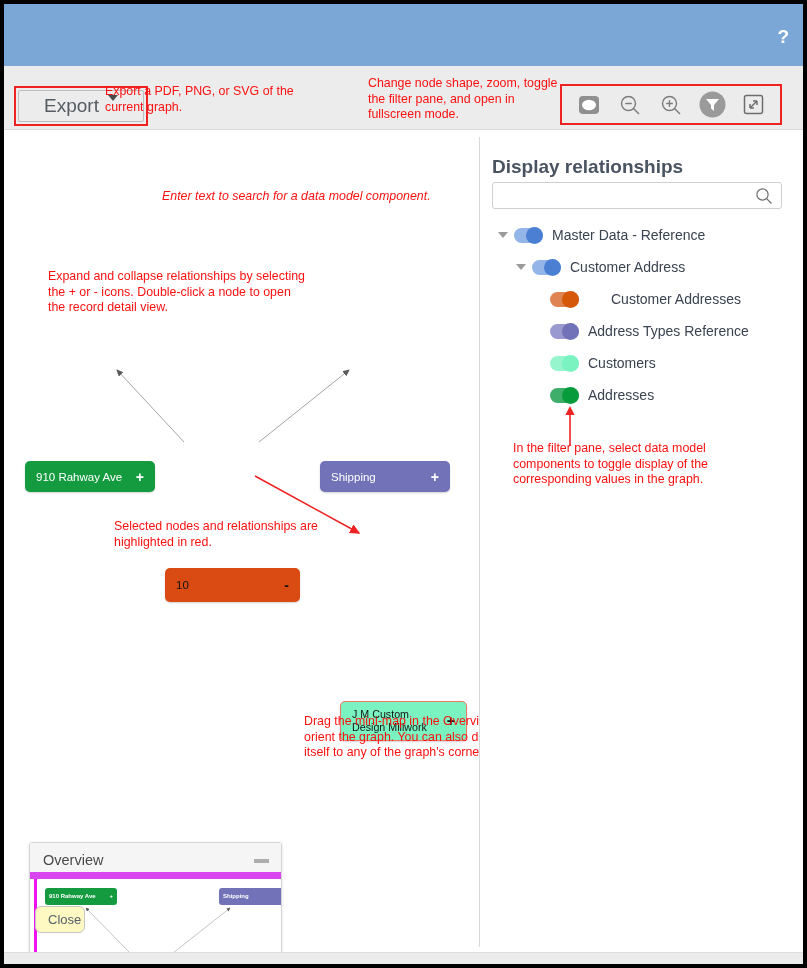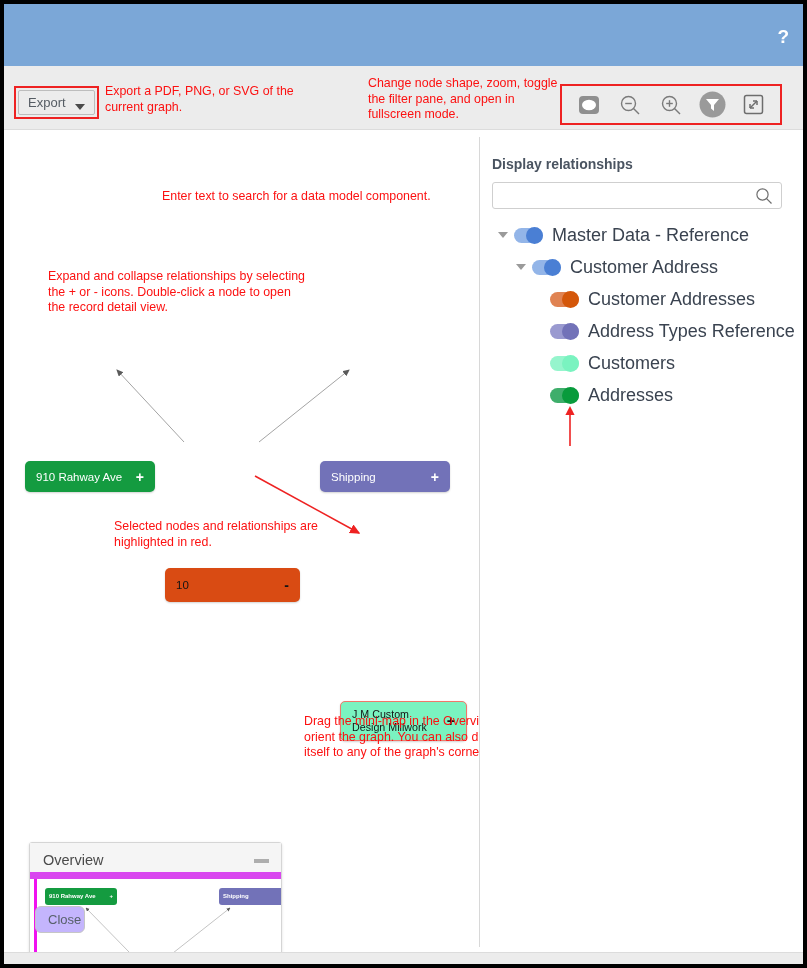--- a/index.html
+++ b/index.html
@@ -39,23 +39,23 @@
     position:absolute; left:0; top:62px; width:799px; height:64px;
     background:#ececec;
     border-bottom:1px solid #dcdcdc;
   }
   #export-wrap {
     position:absolute; left:10px; top:82px;
     border:2px solid #ee2222; padding:2px;
     background:#ececec;
   }
   #export-btn {
-    display:flex; align-items:flex-end; gap:9px;
+    display:flex; align-items:flex-start; gap:9px;
     background:#ececec; border:1px solid #bdbdbd;
-    padding:4px 9px; font-size:13px; color:#555c63;
+    padding:4px 25px; font-size:19px; color:#555c63;
     cursor:pointer; border-radius:2px;
   }
   #export-btn .caret {
     width:0;height:0;border-left:5px solid transparent;
     border-right:5px solid transparent;border-top:6px solid #4a4a4a;
   }
   .ann {
     position:absolute;
     color:#fc1111; font-size:12.4px; line-height:15.6px;
     font-family:"Liberation Sans", sans-serif;
@@ -115,21 +115,21 @@
              background:#7af3c0; color:#141414;
              border:1.5px solid #f0776a; font-size:10.7px; line-height:13px;
              align-items:center;margin-top:34px; }
   #node-jm .lbl { display:block; }
 
   svg.edges { position:absolute; left:0; top:0; width:475px; height:700px; pointer-events:none; }
 
   
   #rel-title {
     position:absolute; left:12px; top:26px;
-    font-size:14px; font-weight:bold; color:#4a5461;
+    font-size:19px; font-weight:bold; color:#4a5461;
   }
   #rel-search {
     position:absolute; left:12px; top:52px; width:290px; height:27px;
     border:1px solid #cfcfcf; border-radius:3px; background:#fff;
   }
   #rel-search input {
     width:255px; height:25px; border:0; outline:0; padding:0 8px;
     font-size:12.5px; font-family:"Liberation Sans", sans-serif; color:#333;
     background:transparent;
   }
@@ -140,21 +140,21 @@
     width:0;height:0;border-left:5px solid transparent;border-right:5px solid transparent;
     border-top:6px solid #9a9a9a; margin-right:6px; cursor:pointer;
   }
   .toggle {
     width:29px; height:15px; border-radius:8px; position:relative;
     margin-right:9px; cursor:pointer; flex:none;
   }
   .toggle .knob {
     position:absolute; right:0; top:-1px; width:17px; height:17px; border-radius:50%;
   }
-  .tree-label { font-size:18px; color:#3a4350; white-space:nowrap; }
+  .tree-label { font-size:14px; color:#3a4350; white-space:nowrap; }
 
   
   #overview {
     position:absolute; left:25px; top:712px; width:253px; height:184px;
     background:#ffffff; border:1px solid #d5d5d5; border-radius:3px;
     box-shadow:0 1px 3px rgba(0,0,0,.12);
   }
   #ov-header {
     position:absolute; left:0; top:0; width:100%; height:36px;
     background:#f5f5f5; border-bottom:7px solid #d946ef;
@@ -169,21 +169,21 @@
     padding:0 4px; line-height:7.5px;
   }
   #mn-rahway { left:15px; top:9px; width:72px; height:17px; background:#149b40; color:#fff; }
   #mn-ship { left:189px; top:9px; width:72px; height:17px; background:#7272b8; color:#fff; }
   #mn-ten { left:88px; top:76px; width:75px; height:18px; background:#d94b13; color:#1a1a1a; }
   svg.medges { position:absolute; left:0; top:0; width:253px; height:147px; pointer-events:none; }
 
   
   #close-btn {
     position:absolute; left:31px; top:902px; width:50px; height:27px;
-    background:#c4b5fd; border:1px solid #c6c6c6; border-radius:6px;
+    background:#fef9c3; border:1px solid #c6c6c6; border-radius:6px;
     font-size:13px; color:#57606a; cursor:pointer;
     font-family:"Liberation Sans", sans-serif;
     padding-left:12px;
   }
   #bottom-strip {
     position:absolute; left:0; top:948px; width:799px; height:12px;
     background:#ececec; border-top:1px solid #dcdcdc;
   }
 </style>
 </head>
@@ -240,21 +240,21 @@
         <rect x="1.5" y="1.5" width="18" height="18" rx="2" fill="none" stroke="#6d6d6d" stroke-width="1.5"></rect>
         <path d="M7 14 L14 7" stroke="#6d6d6d" stroke-width="1.5"></path>
         <path d="M14 7 H10 M14 7 V11" stroke="#6d6d6d" stroke-width="1.5" fill="none"></path>
         <path d="M7 14 H11 M7 14 V10" stroke="#6d6d6d" stroke-width="1.5" fill="none"></path>
       </svg>
     </div>
   </div>
 
   <div id="left-pane">
 
-    <div class="ann" id="ann-search" style="top:59px;">Enter text to search for a data model component.</div>
+    <div class="ann" id="ann-search" style="top:59px;font-style:italic;">Enter text to search for a data model component.</div>
     <div class="ann" id="ann-expand" style="top:139px;">Expand and collapse relationships by selecting the + or - icons. Double-click a node to open the record detail view.</div>
     <div class="ann" id="ann-selected" style="top:389px;">Selected nodes and relationships are highlighted in red.</div>
 
     <svg class="edges">
       <defs>
         <marker id="ag" markerWidth="7" markerHeight="7" refX="6" refY="3.2" orient="auto">
           <path d="M0,0 L7,3.2 L0,6.4 Z" fill="#5a5a5a"></path>
         </marker>
         <marker id="ar" markerWidth="7" markerHeight="7" refX="6" refY="3.2" orient="auto">
           <path d="M0,0 L7,3.2 L0,6.4 Z" fill="#ee2222"></path>
@@ -349,21 +349,21 @@
     </div>
 
     <div class="tree-row" style="left:36px; top:126px;">
       <span class="tw"></span>
       <span class="toggle" style="background:#93b5e8;">
         <span class="knob" style="background:#4a7fd4;"></span>
       </span>
       <span class="tree-label">Customer Address</span>
     </div>
 
-    <div class="tree-row" style="left:70px; top:158px;">
+    <div class="tree-row" style="left:70px; top:158px;gap:23px;">
       <span class="toggle" style="background:#e08352;">
         <span class="knob" style="background:#d4570a;"></span>
       </span>
       <span class="tree-label">Customer Addresses</span>
     </div>
 
     <div class="tree-row" style="left:70px; top:190px;">
       <span class="toggle" style="background:#9a9ad0;">
         <span class="knob" style="background:#7272b8;"></span>
       </span>
@@ -383,16 +383,17 @@
       </span>
       <span class="tree-label">Addresses</span>
     </div>
 
     <svg style="position:absolute; left:82px; top:276px; width:16px; height:40px;">
       <line x1="8" y1="40" x2="8" y2="7" stroke="#ee2222" stroke-width="1.6"></line>
       <path d="M8,0 L12.6,9 L3.4,9 Z" fill="#ee2222"></path>
     </svg>
   </div>
 
+  <div class="ann" id="ann-filter">In the filter pane, select data model components to toggle display of the corresponding values in the graph.</div>
 
   <button id="close-btn">Close</button>
   <div id="bottom-strip"></div>
 </div>
 
 </body></html>

